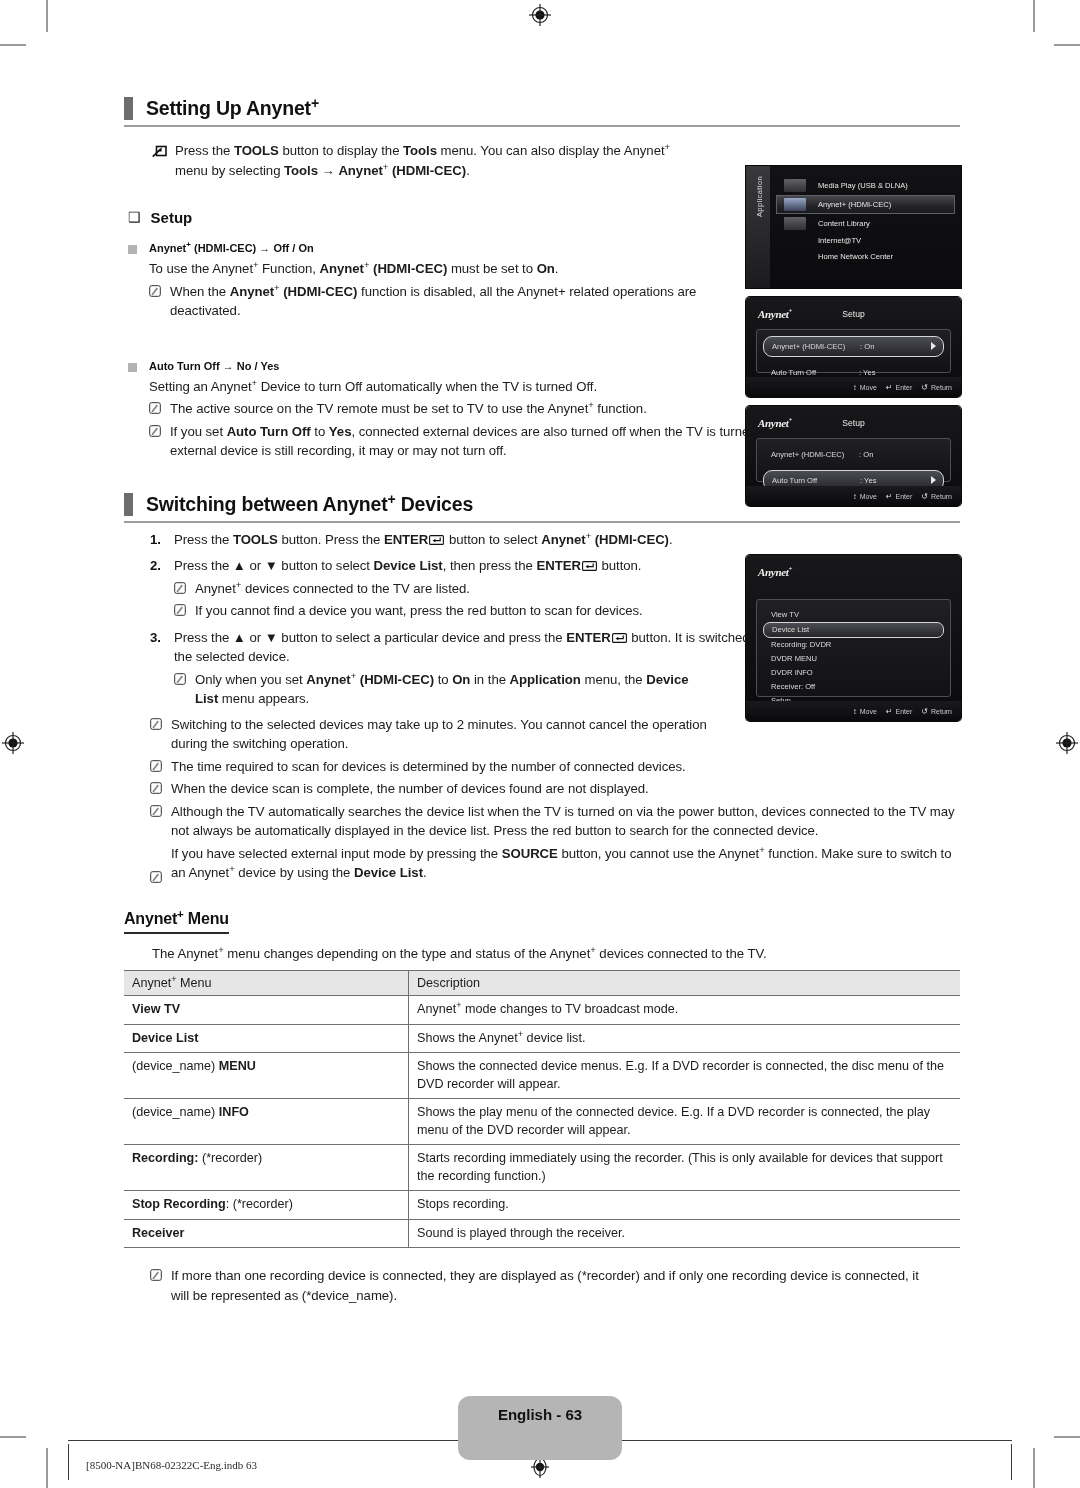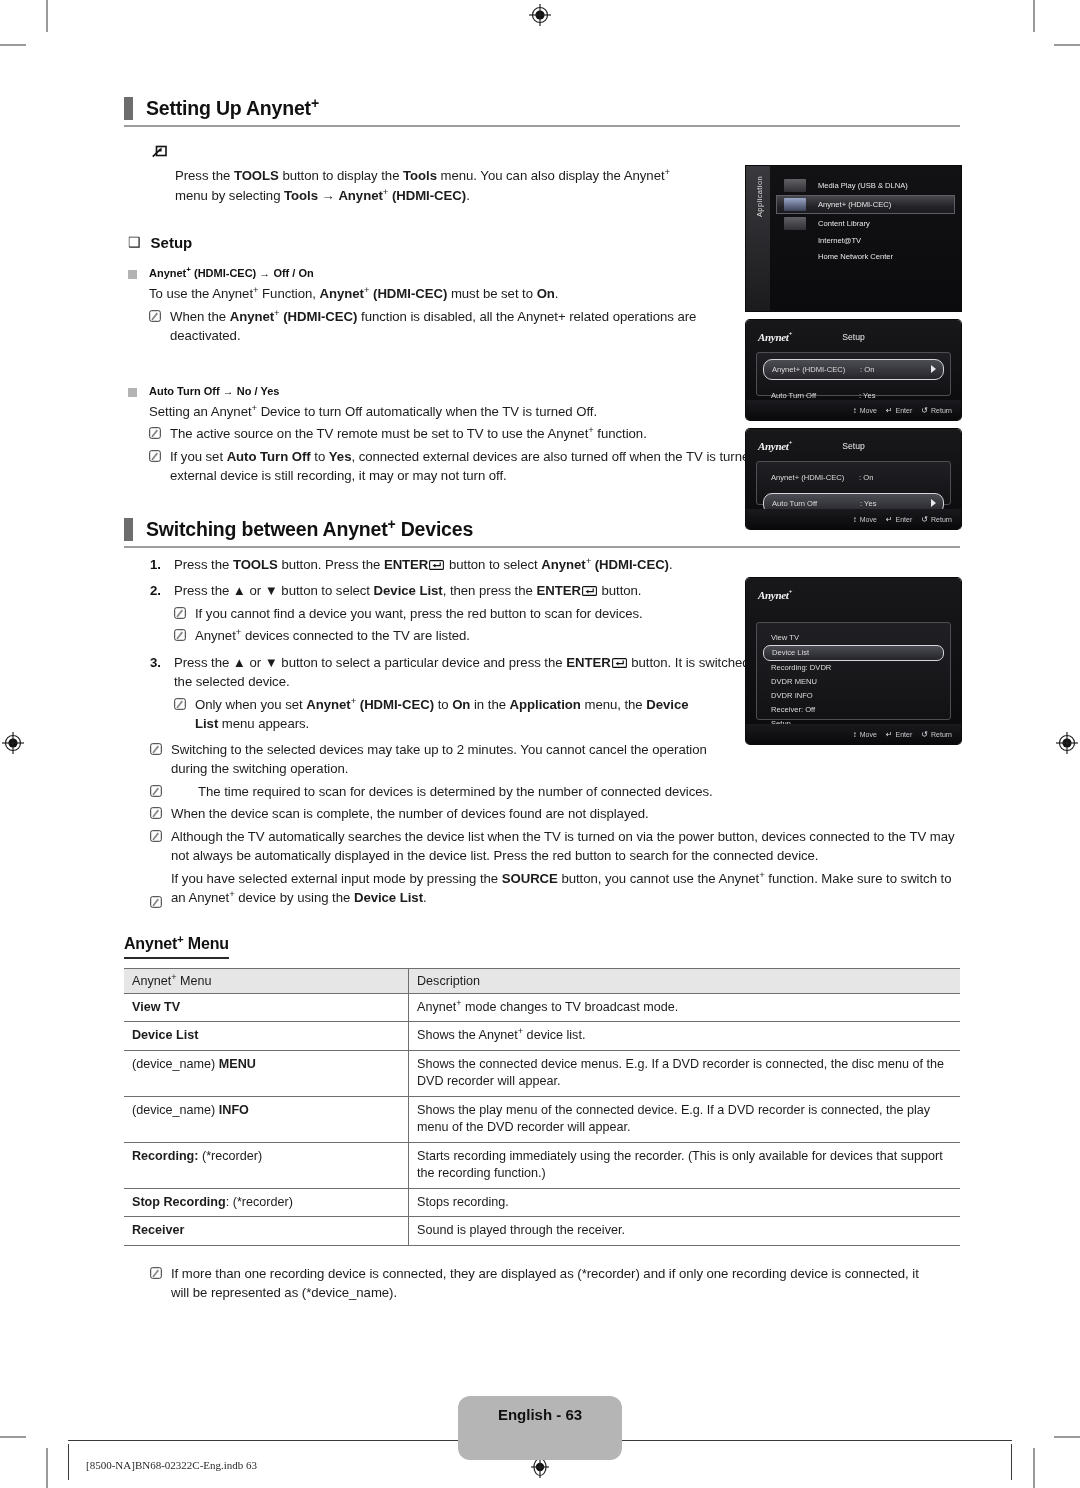--- a/index.html
+++ b/index.html
@@ -40,21 +40,21 @@
   .row{display:flex;align-items:flex-start;}
   .txt{font-size:13.2px;line-height:19.5px;color:#1c1c1c;letter-spacing:-.05px;}
   b,strong{font-weight:bold;}
 
   
   .ico{flex:0 0 auto;margin-right:8px;}
   .ico svg{display:block;}
 
   .tools-row{margin-top:14px;padding-left:28px;}
   .tools-row .ico{margin-top:3px;}
-  .tools-row .txt{max-width:555px;margin-top:25px;}
+  .tools-row .txt{max-width:555px;}
 
   
   .group-head{display:flex;align-items:flex-start;margin-top:28px;padding-left:4px;}
   .group-head .glyph{flex:0 0 auto;font-size:14px;line-height:19px;margin-right:10px;color:#222;}
   .group-head .label{font-size:15px;font-weight:bold;line-height:19px;color:#111;}
 
   
   .sq-row{display:flex;align-items:flex-start;margin-top:12px;padding-left:4px;}
   .sq{flex:0 0 auto;width:9px;height:9px;background:#b3b3b3;margin:6px 12px 0 0;}
   .sq-row .label{font-size:11px;font-weight:bold;line-height:19px;color:#111;}
@@ -72,21 +72,21 @@
   .num{flex:0 0 24px;font-size:13.2px;font-weight:bold;line-height:19.5px;color:#111;}
   .num-row .txt{flex:1;}
 
   .w-narrow{max-width:600px;}
   .w-mid{max-width:620px;}
 
   
   .shots{position:absolute;left:746px;top:166px;width:215px;}
   .shot{position:relative;background:#0a0a0b;overflow:hidden;margin-bottom:9px;
         box-shadow:0 0 0 1px #0a0a0b;}
-  .shot-app{height:145px;background:linear-gradient(180deg,#121214 0%,#0b0b0d 100%);}
+  .shot-app{height:122px;background:linear-gradient(180deg,#121214 0%,#0b0b0d 100%);}
   .app-sidebar{position:absolute;left:0;top:0;width:24px;height:100%;
       background:linear-gradient(180deg,#3a3a3e 0%,#1b1b1e 100%);}
   .app-sidebar span{
       position:absolute;left:-18px;top:26px;width:62px;
       transform:rotate(-90deg);transform-origin:center;
       font-size:7.5px;color:#dcdcdc;letter-spacing:.4px;text-align:center;
       font-family:"Liberation Sans",sans-serif;}
   .app-list{position:absolute;left:30px;top:10px;right:6px;}
   .app-item{position:relative;height:19px;line-height:19px;font-size:7.6px;color:#e8e8e8;padding-left:42px;white-space:nowrap;}
   .app-item .ic{position:absolute;left:8px;top:3px;width:22px;height:13px;
@@ -303,33 +303,33 @@
   </div>
 
   <div class="note" style="padding-left:50px;max-width:600px;">
     <span class="ico">
       <svg width="12" height="12" viewBox="0 0 12 12">
           <rect x="0.7" y="0.7" width="10.6" height="10.6" rx="1.8" fill="none" stroke="#333" stroke-width="1"></rect>
           <path d="M3 8.6 L7.6 2.6 L9 3.7 L4.4 9.6 Z" fill="#888"></path>
           <path d="M3 8.6 L4.4 9.6 L2.6 10.1 Z" fill="#444"></path>
         </svg>
     </span>
+    <div class="txt">
+      <span>Anynet</span><sup class="plus">+</sup><span> devices connected to the TV are listed.</span>
+    </div>
+  </div>
+  <div class="note" style="padding-left:50px;max-width:600px;">
+    <span class="ico">
+      <svg width="12" height="12" viewBox="0 0 12 12">
+          <rect x="0.7" y="0.7" width="10.6" height="10.6" rx="1.8" fill="none" stroke="#333" stroke-width="1"></rect>
+          <path d="M3 8.6 L7.6 2.6 L9 3.7 L4.4 9.6 Z" fill="#888"></path>
+          <path d="M3 8.6 L4.4 9.6 L2.6 10.1 Z" fill="#444"></path>
+        </svg>
+    </span>
     <div class="txt">If you cannot find a device you want, press the red button to scan for devices.</div>
-  </div>
-  <div class="note" style="padding-left:50px;max-width:600px;">
-    <span class="ico">
-      <svg width="12" height="12" viewBox="0 0 12 12">
-          <rect x="0.7" y="0.7" width="10.6" height="10.6" rx="1.8" fill="none" stroke="#333" stroke-width="1"></rect>
-          <path d="M3 8.6 L7.6 2.6 L9 3.7 L4.4 9.6 Z" fill="#888"></path>
-          <path d="M3 8.6 L4.4 9.6 L2.6 10.1 Z" fill="#444"></path>
-        </svg>
-    </span>
-    <div class="txt">
-      <span>Anynet</span><sup class="plus">+</sup><span> devices connected to the TV are listed.</span>
-    </div>
   </div>
 
   
   <div class="num-row">
     <span class="num">3.</span>
     <div class="txt" style="max-width:592px;">
       <span>Press the ▲ or ▼ button to select a particular device and press the </span><b>ENTER</b><span><svg width="15" height="10" viewBox="0 0 15 10" style="vertical-align:-1px;margin:0 1px;">
             <rect x="0.6" y="0.6" width="13.8" height="8.8" rx="1" fill="none" stroke="#111" stroke-width="1.1"></rect>
             <path d="M11.2 2.6 L11.2 5.6 L5.2 5.6" fill="none" stroke="#111" stroke-width="1.2"></path>
             <path d="M6.4 3.7 L3.6 5.6 L6.4 7.4 Z" fill="#111"></path>
@@ -354,21 +354,21 @@
   <div class="note" style="padding-left:26px;max-width:582px;margin-top:6px;">
     <span class="ico">
       <svg width="12" height="12" viewBox="0 0 12 12">
           <rect x="0.7" y="0.7" width="10.6" height="10.6" rx="1.8" fill="none" stroke="#333" stroke-width="1"></rect>
           <path d="M3 8.6 L7.6 2.6 L9 3.7 L4.4 9.6 Z" fill="#888"></path>
           <path d="M3 8.6 L4.4 9.6 L2.6 10.1 Z" fill="#444"></path>
         </svg>
     </span>
     <div class="txt">Switching to the selected devices may take up to 2 minutes. You cannot cancel the operation during the switching operation.</div>
   </div>
-  <div class="note" style="padding-left:26px;max-width:810px;gap:27px;">
+  <div class="note" style="padding-left:26px;max-width:810px;">
     <span class="ico">
       <svg width="12" height="12" viewBox="0 0 12 12">
           <rect x="0.7" y="0.7" width="10.6" height="10.6" rx="1.8" fill="none" stroke="#333" stroke-width="1"></rect>
           <path d="M3 8.6 L7.6 2.6 L9 3.7 L4.4 9.6 Z" fill="#888"></path>
           <path d="M3 8.6 L4.4 9.6 L2.6 10.1 Z" fill="#444"></path>
         </svg>
     </span>
     <div class="txt">The time required to scan for devices is determined by the number of connected devices.</div>
   </div>
   <div class="note" style="padding-left:26px;max-width:810px;">
@@ -402,20 +402,23 @@
     <div class="txt">
       <span>If you have selected external input mode by pressing the </span><b>SOURCE</b><span> button, you cannot use the Anynet</span><sup class="plus">+</sup><span> function. Make sure to switch to an Anynet</span><sup class="plus">+</sup><span> device by using the </span><b>Device List</b><span>.</span>
     </div>
   </div>
 
   
   <div class="sub-head" style="margin-top:26px;">
     <h3><span>Anynet</span><sup class="plus">+</sup><span> Menu</span></h3>
   </div>
 
+  <div class="txt" style="padding-left:28px;margin-top:8px;">
+    <span>The Anynet</span><sup class="plus">+</sup><span> menu changes depending on the type and status of the Anynet</span><sup class="plus">+</sup><span> devices connected to the TV.</span>
+  </div>
 
   <table class="menu-tbl">
     <thead>
       <tr>
         <th class="c1"><span>Anynet</span><sup class="plus">+</sup><span> Menu</span></th>
         <th>Description</th>
       </tr>
     </thead>
     <tbody>
       <tr>

